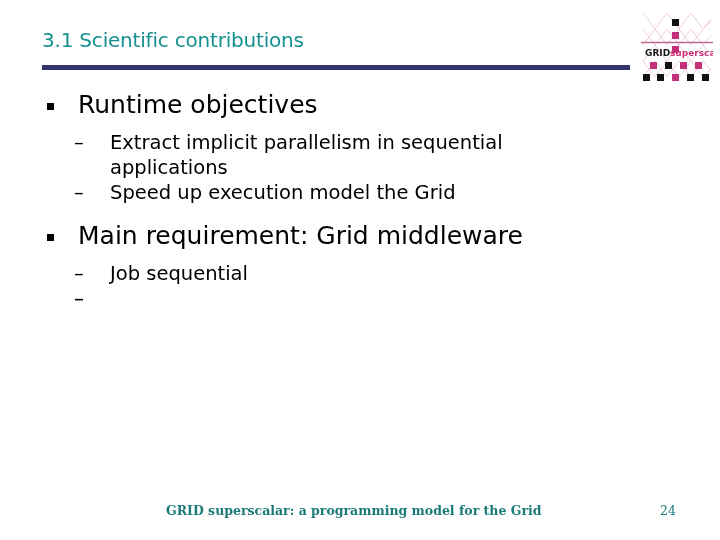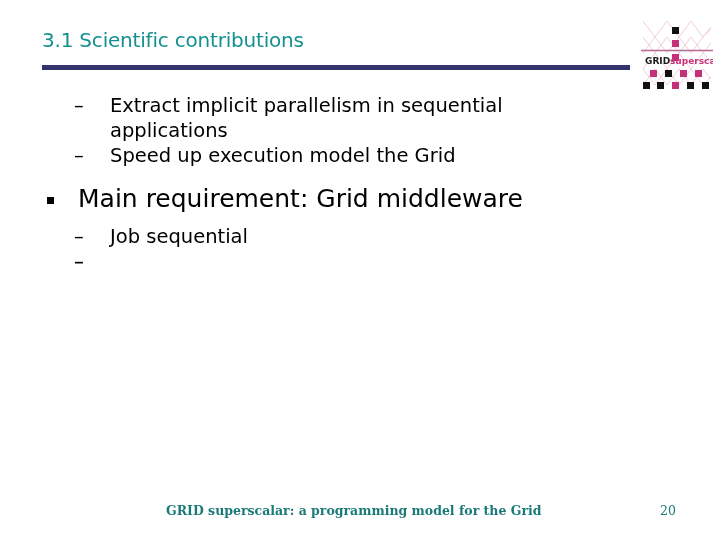--- a/index.html
+++ b/index.html
@@ -41,21 +41,21 @@
     top: 65px;
     width: 588px;
     height: 5px;
     background: #33336e;
   }
 
   
   .logo {
     position: absolute;
     left: 641px;
-    top: 17px;
+    top: 9px;
     width: 72px;
     height: 74px;
   }
   .logo svg { display: block; }
 
   
   .body {
     position: absolute;
     left: 0;
     top: 88px;
@@ -166,20 +166,24 @@
       <rect x="46" y="65" width="7" height="7" fill="#111111"></rect>
       <rect x="61" y="65" width="7" height="7" fill="#111111"></rect>
 
       <text x="4" y="47" font-family="DejaVu Sans, sans-serif" font-size="9" font-weight="bold" fill="#1a1a1a">GRID</text>
       <text x="29" y="47" font-family="DejaVu Sans, sans-serif" font-size="9" font-weight="bold" fill="#cc3377">superscalar</text>
     </svg>
   </div>
 
   <div class="body">
 
+    <div class="l1">
+      <span class="marker"><i></i></span>
+      <span>Runtime objectives</span>
+    </div>
 
     <div class="gap-sm"></div>
 
     <div class="l2">
       <span class="marker">–</span>
       <span class="text">Extract implicit parallelism in sequential applications</span>
     </div>
 
     <div class="l2">
       <span class="marker">–</span>
@@ -205,15 +209,15 @@
     </div>
 
     <div class="l2">
       <span class="marker">–</span>
     </div>
 
   </div>
 
   <div class="footer-text">GRID superscalar: a programming model for the Grid</div>
 
-  <div class="footer-page">20</div>
+  <div class="footer-page">24</div>
 
 </div>
 
 </body></html>

